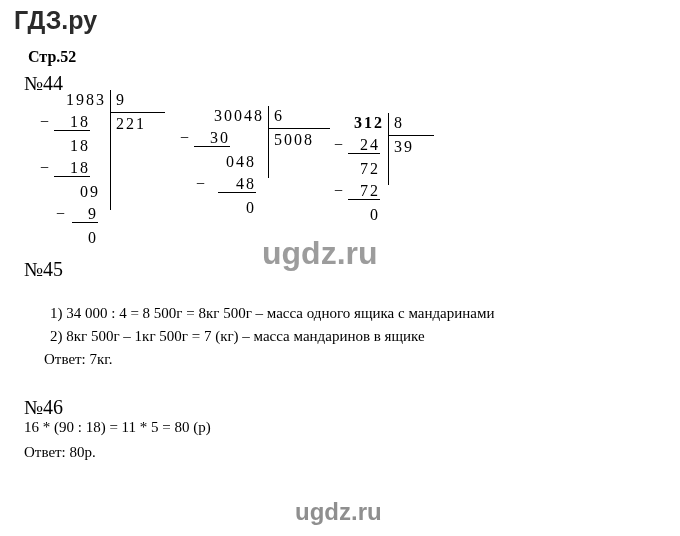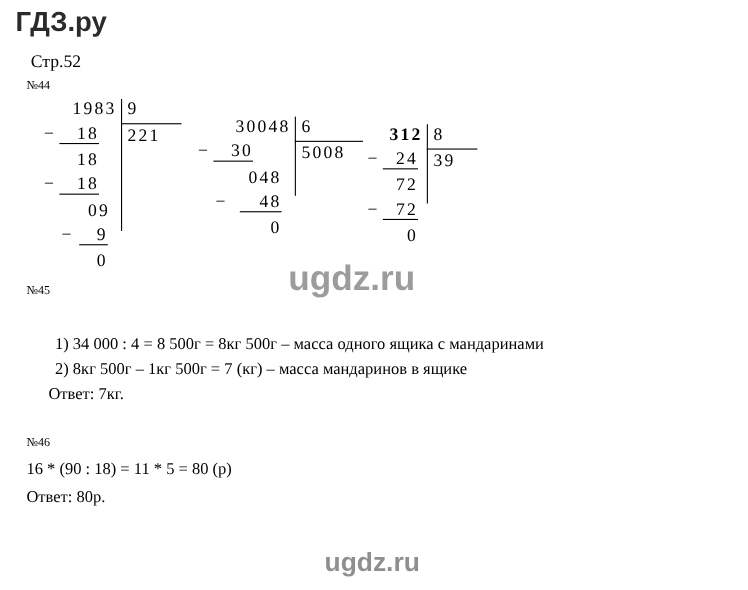--- a/index.html
+++ b/index.html
@@ -50,26 +50,26 @@
     font-weight: bold;
     font-size: 24px;
     color: #7c7c7c;
     opacity: 0.85;
   }
   
   .page-num {
     position: absolute;
     left: 28px;
     top: 48px;
-    font-weight: normal;
+    font-weight: bold;
     font-size: 16px;
   }
   .task-label {
     position: absolute;
-    font-size: 11px;
+    font-size: 20px;
   }
   .body-line {
     position: absolute;
     font-size: 15px;
     white-space: nowrap;
   }
   
   .division {
     position: absolute;
     font-size: 16px;

